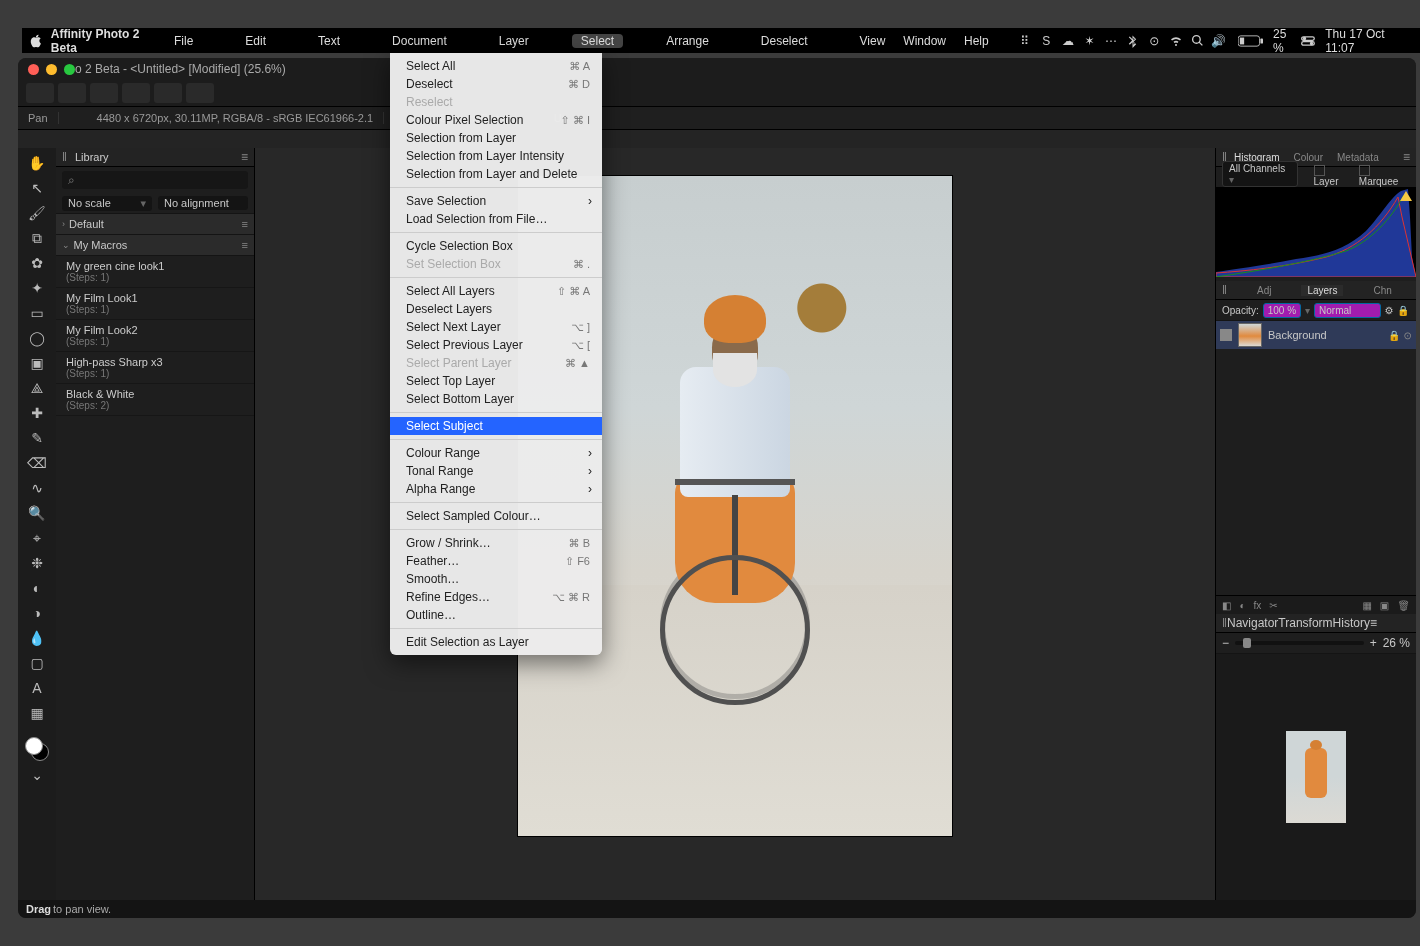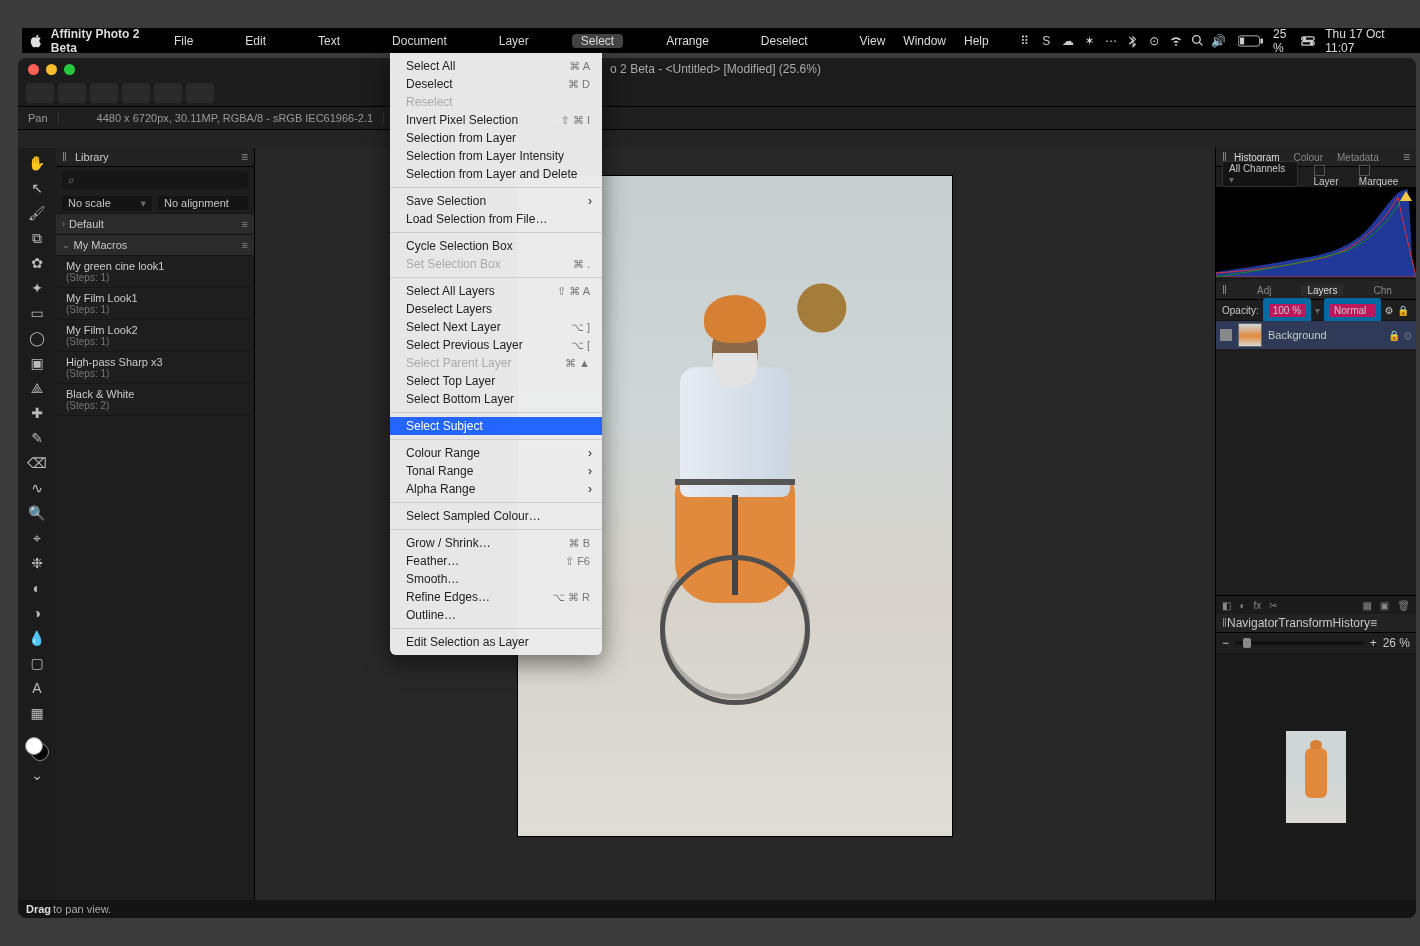--- a/index.html
+++ b/index.html
@@ -30,21 +30,21 @@
   .menubar .clock{margin-left:6px;margin-right:12px;}
   
   
   .window{position:absolute;left:18px;top:58px;width:1398px;height:860px;background:var(--bg1);border-radius:8px;overflow:hidden;}
   .titlebar{height:22px;display:flex;align-items:center;background:#1c1c1c;}
   .traffic{display:flex;gap:7px;margin-left:10px;}
   .traffic span{width:11px;height:11px;border-radius:50%;}
   .tra-r{background:#ff5f57;}
   .tra-y{background:#febc2e;}
   .tra-g{background:#28c840;}
-  .titlebar-title{flex:1;text-align:center;color:#aaa;}
+  .titlebar-title{flex:1;text-align:left;color:#aaa;}
   
   .toolbar{height:26px;background:#1c1c1c;border-bottom:1px solid #000;display:flex;align-items:center;padding-left:8px;}
   .toolbar .tbtn{width:28px;height:20px;background:#2a2a2a;margin-right:4px;border-radius:3px;}
   
   .contextbar{height:22px;background:#1f1f1f;border-bottom:1px solid #000;display:flex;align-items:center;color:#999;font-size:11px;gap:28px;}
   .contextbar .cb-item{padding:0 10px;border-right:1px solid #333;}
   
   .doc-tabs{height:18px;background:#181818;border-bottom:1px solid #000;display:flex;align-items:center;}
   .doc-tab{flex:1;text-align:center;color:#888;font-size:10px;border-right:1px solid #333;}
   .doc-tab.active{background:#222;}
@@ -103,21 +103,21 @@
   .hist-head{height:20px;display:flex;align-items:flex-end;padding:0 6px;gap:8px;font-size:10px;}
   .hist-head .chan{background:#141414;border:1px solid #333;padding:1px 6px;border-radius:3px;}
   .hist{height:90px;background:#000;margin:0 0 4px;position:relative;}
   .hist svg{position:absolute;inset:0;width:100%;height:100%;}
   .warn-tri{position:absolute;right:4px;top:4px;width:0;height:0;border-left:6px solid transparent;border-right:6px solid transparent;border-bottom:10px solid #f6c844;}
   
   .layers-bar{height:18px;background:#232323;display:flex;align-items:center;border-bottom:1px solid #000;}
   .layers-bar .ltab{padding:0 6px;font-size:10px;color:#888;margin-left:24px;}
   .layers-bar .ltab.active{color:#ddd;background:#2b2b2b;}
   .opacity-row{height:20px;display:flex;align-items:center;gap:4px;padding:0 6px;font-size:10px;border-bottom:1px solid #141414;}
-  .opacity-row .box{background:#be185d;border:6px solid #0369a1;padding:1px 4px;border-radius:3px;}
+  .opacity-row .box{background:#a21caf;border:1px solid #0369a1;padding:1px 4px;border-radius:3px;}
   .layer-item{height:28px;background:#2f3a58;display:flex;align-items:center;padding:0 4px;gap:6px;font-size:11px;}
   .layer-thumb{width:22px;height:22px;background:linear-gradient(180deg,#cfd6d7,#e18a3e 55%,#dcdad4);border:1px solid #666;}
   .layer-item .lock{margin-left:auto;color:#888;font-size:10px;}
   
   .layers-fill{flex:1;background:#1e1e1e;}
   .layers-foot{height:18px;background:#1b1b1b;border-top:1px solid #000;display:flex;align-items:center;justify-content:flex-end;gap:8px;padding:0 6px;color:#888;font-size:10px;}
   
   .nav-tabbar{height:18px;background:#232323;display:flex;align-items:center;border-bottom:1px solid #000;}
   .nav-zoom{height:20px;display:flex;align-items:center;padding:0 6px;gap:6px;border-bottom:1px solid #141414;}
   .nav-zoom .track{flex:1;height:4px;background:#111;border-radius:2px;position:relative;}
@@ -431,21 +431,21 @@
       <span class="short">⌘ A</span>
     </div>
     <div class="mi">
       <span>Deselect</span>
       <span class="short">⌘ D</span>
     </div>
     <div class="mi disabled">
       <span>Reselect</span>
     </div>
     <div class="mi">
-      <span>Invert Pixel Selection</span>
+      <span>Colour Pixel Selection</span>
       <span class="short">⇧ ⌘ I</span>
     </div>
     <div class="mi">
       <span>Selection from Layer</span>
     </div>
     <div class="mi">
       <span>Selection from Layer Intensity</span>
     </div>
     <div class="mi">
       <span>Selection from Layer and Delete</span>

